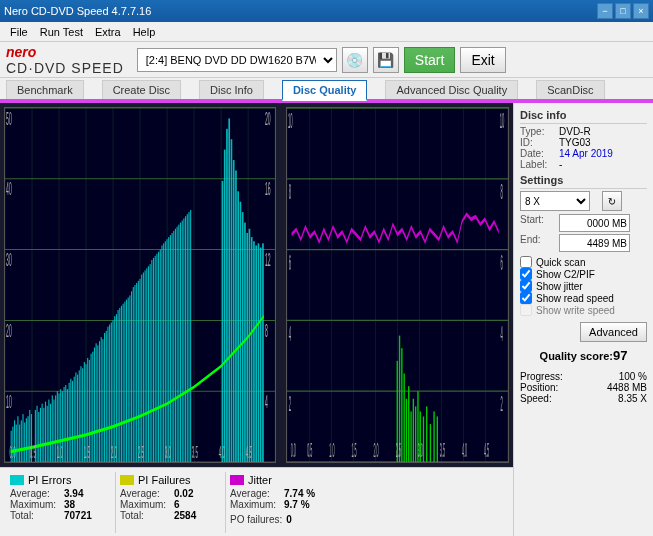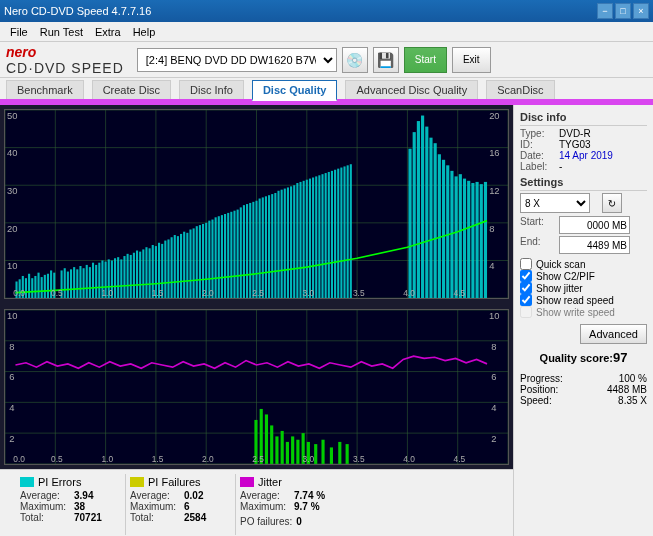--- a/index.html
+++ b/index.html
@@ -48,75 +48,75 @@
       margin-right: 8px;
     }
     .nero-logo-top { font-size: 14px; font-weight: bold; color: #cc0000; font-style: italic; }
     .nero-logo-bottom { font-size: 14px; color: #333; letter-spacing: 1px; }
 
     .drive-select {
       flex: 1; height: 24px; font-size: 11px; border: 1px solid #999;
       background: white; padding: 0 4px; max-width: 200px;
     }
     .toolbar-btn {
-      height: 26px; padding: 0 10px; font-size: 10px;
+      height: 26px; padding: 0 10px; font-size: 14px;
       background: linear-gradient(to bottom, #ffffff, #e0e0e0);
       border: 1px solid #999; cursor: pointer;
     }
     .toolbar-btn.start { background: linear-gradient(to bottom, #5cb85c, #4cae4c); color: white; border-color: #3c8c3c; }
     .toolbar-icon-btn {
       width: 26px; height: 26px; background: linear-gradient(to bottom, #ffffff, #e0e0e0);
       border: 1px solid #999; cursor: pointer; display: flex; align-items: center; justify-content: center;
       font-size: 14px;
     }
 
     
     .tabs {
       display: flex;
       background: #f0f0f0;
-      border-bottom: 6px solid #d946ef;
+      border-bottom: 4px solid #d946ef;
       padding: 2px 6px 0;
-      gap: 8px;
+      gap: 18px;
     }
     .tab {
       padding: 3px 10px; font-size: 11px; cursor: pointer;
       border: 1px solid #ccc; border-bottom: none;
       background: #e0e0e0; color: #333;
     }
     .tab.active {
       background: white; color: #1a6bb5; font-weight: bold;
       border-color: #1a6bb5; border-bottom: 2px solid white; margin-bottom: -2px;
     }
 
     
     .charts-area {
       flex: 1;
       display: flex;
-      flex-direction: column;
+      flex-direction: row;
       padding: 4px;
       gap: 10px;
       background: #1a1a2e;
     }
 
     
     .chart-container {
       position: relative;
       background: #000033;
       border: 1px solid #555;
       flex: 1;
     }
 
     
     .stats-bar {
       background: #f0f0f0;
       height: 70px;
       border-top: 1px solid #ccc;
       display: flex;
       align-items: stretch;
-      padding: 4px 16px;
+      padding: 4px 6px;
       gap: 0;
     }
     .stat-group {
       display: flex;
       flex-direction: column;
       padding: 2px 12px 2px 4px;
       border-right: 1px solid #ccc;
       min-width: 110px;
     }
     .stat-group:last-child { border-right: none; }

